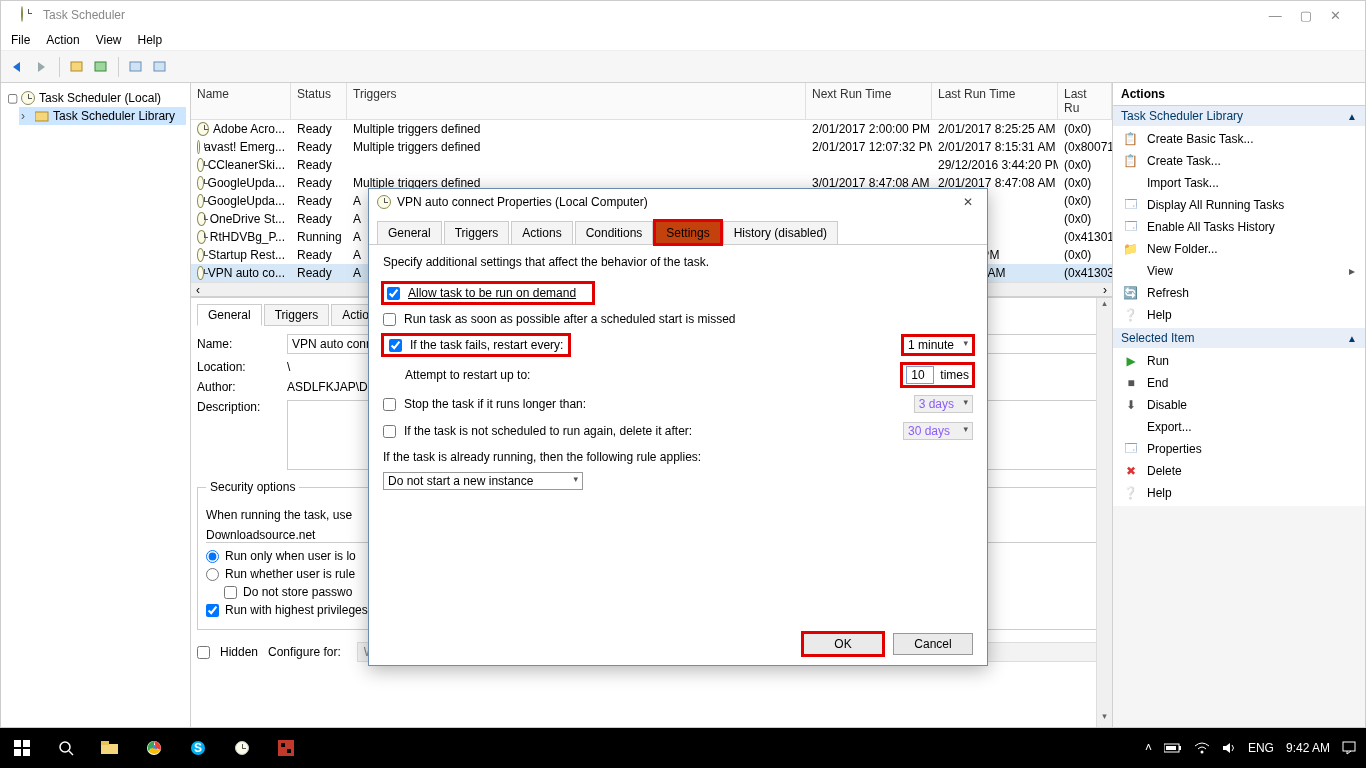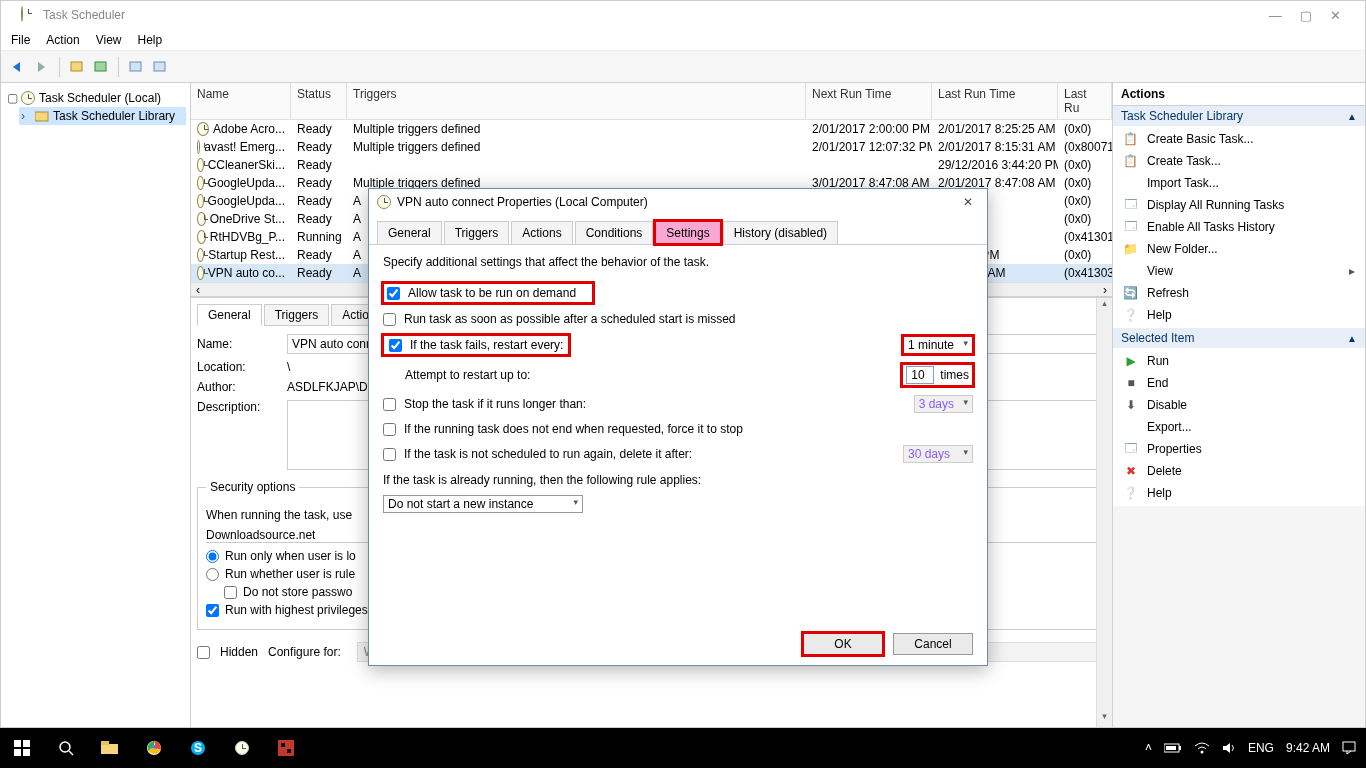--- a/index.html
+++ b/index.html
@@ -55,21 +55,21 @@
 .action-item { display:flex; align-items:center; gap:8px; padding:3px 10px;}
 .action-item .aicon { width:16px; height:16px; display:flex; align-items:center; justify-content:center;}
 .action-item .chev { margin-left:auto; color:#555;}
 
 
 .dialog { position: absolute; left:368px; top:188px; width:620px; height:478px; background:#fff; border:1px solid #6b8bb0; box-shadow:0 4px 18px rgba(0,0,0,0.3); display:flex; flex-direction:column;}
 .dialog-title { height:26px; display:flex; align-items:center; padding:0 8px; background:#fff;}
 .dialog-title .t { flex:1; } .dialog-title .x { color:#444; padding:0 6px;}
 .dialog-tabs { display:flex; gap:0; border-bottom:1px solid #ccc; padding: 6px 8px 0 8px;}
 .dialog-tabs .dtab { padding:4px 10px; border:1px solid #ccc; border-bottom:none; background:#f4f4f4; margin-right:2px;}
-.dialog-tabs .dtab.active { background:#f9a8d4; }
+.dialog-tabs .dtab.active { background:#c2410c; }
 .dialog-body { flex:1; padding:10px 14px; position:relative;}
 .dlg-row { display:flex; align-items:center; margin:9px 0; gap:8px;}
 .dlg-row input[type=checkbox]{ width:13px; height:13px;}
 .dlg-row .combo { border:1px solid #999; padding:1px 18px 1px 4px; position:relative; background:#fff; min-width:56px;}
 .dlg-row .combo::after{content:"▾"; position:absolute; right:4px; top:1px; font-size:9px; color:#555;}
 .dlg-row .combo.disabled, .dlg-row .numbox.disabled { background:#f0f0f0; color:#8b5cf6; border-color:#ccc;}
 .dlg-row .numbox { border:1px solid #7a9fce; padding:1px 4px; width:28px; text-align:left;}
 .red-box { outline:3px solid #e00000; outline-offset:-1px; }
 .dialog-footer { display:flex; justify-content:flex-end; gap:10px; padding:10px 14px;}
 .dialog-footer button { width:80px; height:22px; border:1px solid #999; background:#eaeaea;}
@@ -431,21 +431,21 @@
     <div class="dtab">General</div>
     <div class="dtab">Triggers</div>
     <div class="dtab">Actions</div>
     <div class="dtab">Conditions</div>
     <div class="dtab active red-box">Settings</div>
     <div class="dtab">History (disabled)</div>
   </div>
   <div class="dialog-body">
     <div style="margin-bottom:14px;">Specify additional settings that affect the behavior of the task.</div>
 
-    <div class="dlg-row red-box" style="padding:3px 4px; width:210px;">
+    <div class="dlg-row red-box" style="padding:3px 4px; width:210px;text-decoration:underline;">
       <input type="checkbox" checked="" style="">
       <span>Allow task to be run on demand</span>
     </div>
 
     <div class="dlg-row">
       <input type="checkbox" style="">
       <span>Run task as soon as possible after a scheduled start is missed</span>
     </div>
 
     <div class="dlg-row">
@@ -466,24 +466,20 @@
       </span>
     </div>
 
     <div class="dlg-row">
       <input type="checkbox" style="">
       <span>Stop the task if it runs longer than:</span>
       <span style="flex:1;"></span>
       <span class="combo disabled">3 days</span>
     </div>
 
-    <div class="dlg-row">
-      <input type="checkbox" style="">
-      <span>If the running task does not end when requested, force it to stop</span>
-    </div>
 
     <div class="dlg-row">
       <input type="checkbox" style="">
       <span>If the task is not scheduled to run again, delete it after:</span>
       <span style="flex:1;"></span>
       <span class="combo disabled" style="min-width:70px;">30 days</span>
     </div>
 
     <div style="margin-top:10px;">If the task is already running, then the following rule applies:</div>
     <div class="dlg-row" style="margin-top:8px;">

